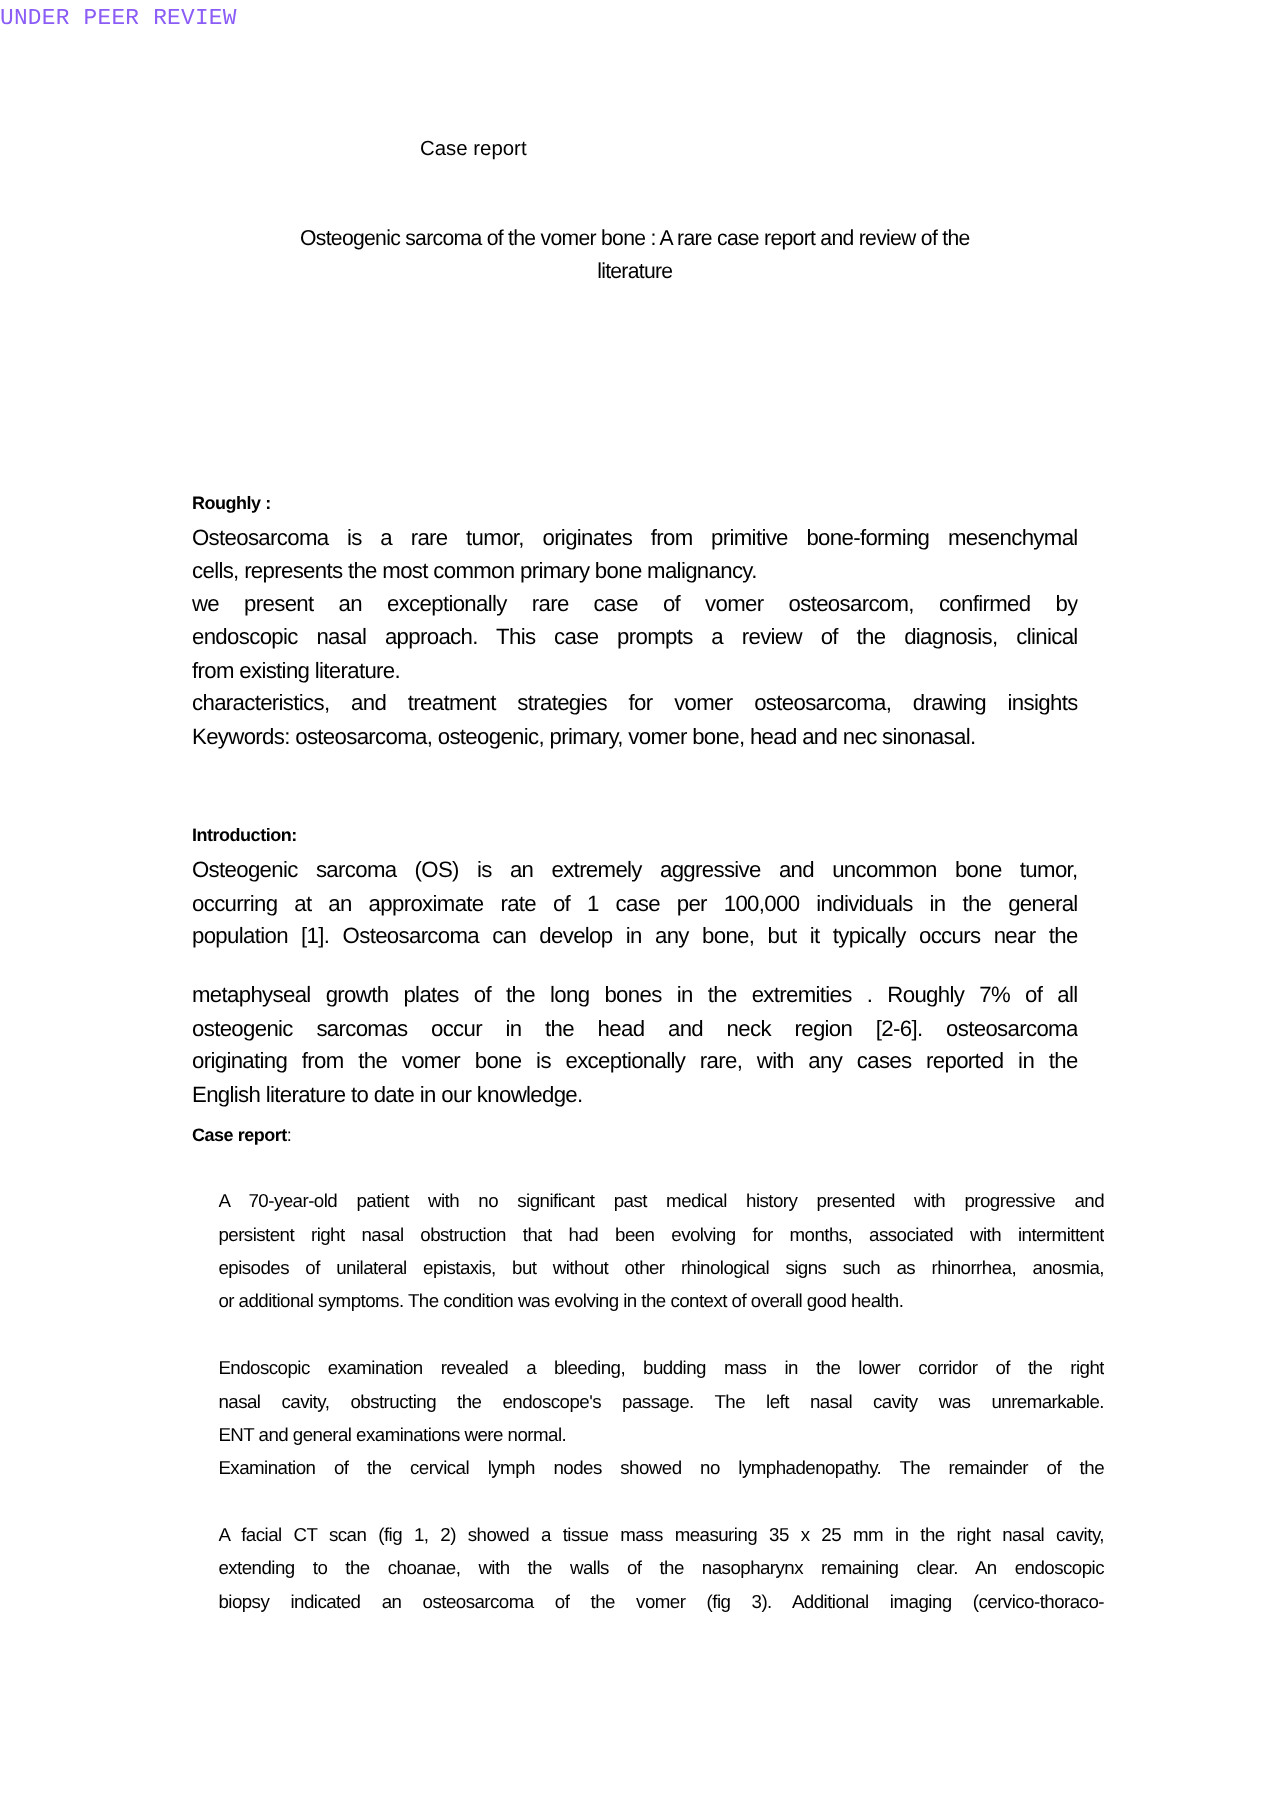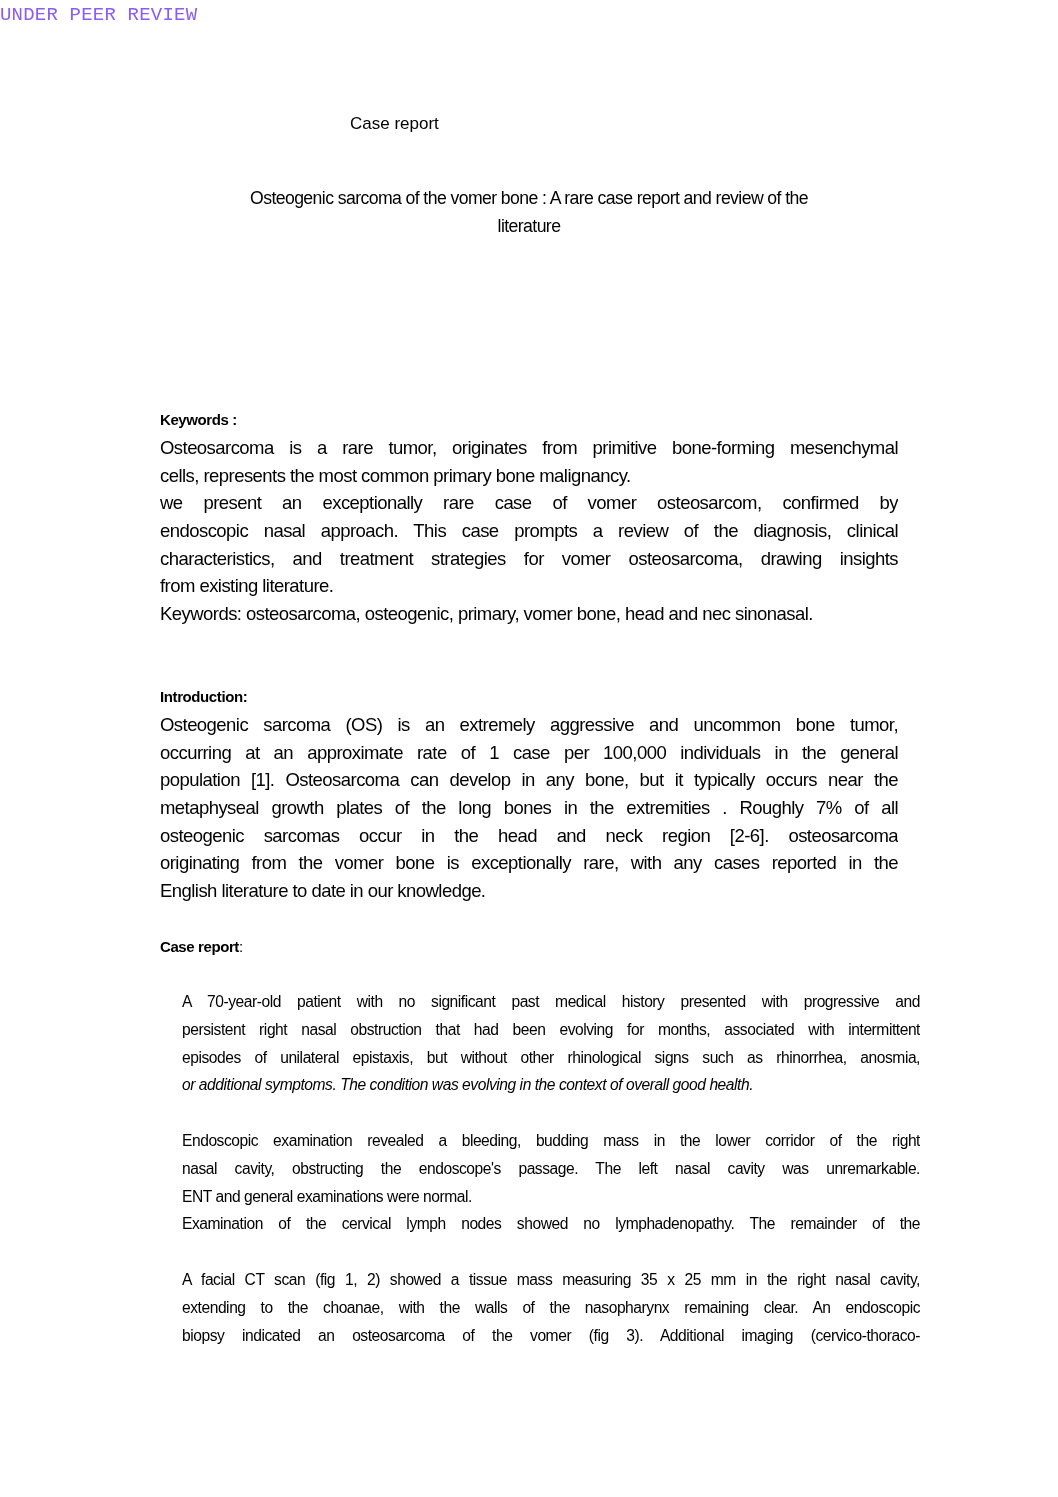--- a/index.html
+++ b/index.html
@@ -97,54 +97,54 @@
 <div class="watermark">UNDER PEER REVIEW</div>
 
 <div class="article-type">Case report</div>
 
 <div class="title">
   <span class="line">Osteogenic sarcoma of the vomer bone : A rare case report and review of the</span>
   <span class="line">literature</span>
 </div>
 
 <div class="block" style="top:411px;">
-  <div class="heading">Keywords :</div>
+  <div class="heading">Roughly :</div>
   <div class="para-lg" style="margin-top:5px;">
     <span class="line" style="white-space: nowrap; display: block; width: 738px;">Osteosarcoma is a rare tumor, originates from primitive bone-forming mesenchymal</span>
     <span class="line last" style="white-space: nowrap; display: block; width: 738px;">cells, represents  the most common primary bone malignancy.</span>
     <span class="line" style="white-space: nowrap; display: block; width: 738px;">we present an exceptionally rare case of vomer osteosarcom, confirmed by</span>
     <span class="line" style="white-space: nowrap; display: block; width: 738px;">endoscopic nasal approach. This case prompts a review of the diagnosis, clinical</span>
+    <span class="line last" style="white-space: nowrap; display: block; width: 738px;">from existing literature.</span>
     <span class="line" style="white-space: nowrap; display: block; width: 738px;">characteristics, and treatment strategies for vomer osteosarcoma, drawing insights</span>
-    <span class="line last" style="white-space: nowrap; display: block; width: 738px;">from existing literature.</span>
     <span class="line last" style="white-space: nowrap; display: block; width: 738px;">Keywords: osteosarcoma, osteogenic, primary, vomer bone, head and nec sinonasal.</span>
   </div>
 </div>
 
 <div class="block" style="top:688px;">
   <div class="heading">Introduction:</div>
   <div class="para-lg" style="margin-top:5px;">
     <span class="line" style="white-space: nowrap; display: block; width: 738px;">Osteogenic sarcoma (OS) is an extremely aggressive and uncommon bone tumor,</span>
     <span class="line" style="white-space: nowrap; display: block; width: 738px;">occurring at an approximate rate of 1 case per 100,000 individuals in the general</span>
     <span class="line" style="white-space: nowrap; display: block; width: 738px;">population [1]. Osteosarcoma can develop in any bone, but it typically occurs near the</span>
-    <span class="line" style="white-space: nowrap; display: block; width: 738px;">metaphyseal growth plates of the long bones in the extremities . Roughly 7% of all</span>
+    <span class="line" style="white-space: nowrap; display: block; width: 738px; margin-top: 21px;">metaphyseal growth plates of the long bones in the extremities . Roughly 7% of all</span>
     <span class="line" style="white-space: nowrap; display: block; width: 738px;">osteogenic sarcomas occur in the head and neck region [2-6]. osteosarcoma</span>
     <span class="line" style="white-space: nowrap; display: block; width: 738px;">originating from the vomer bone is exceptionally rare, with any cases reported in the</span>
     <span class="line last" style="white-space: nowrap; display: block; width: 738px;">English literature to date in our knowledge.</span>
   </div>
 </div>
 
 <div class="block" style="top:938px;">
   <div class="heading"><span>Case report</span><span class="colon-normal">:</span></div>
 </div>
 
 <div class="block para-sm" style="top:988px;">
   <span class="line" style="white-space: nowrap; display: block; width: 738px;">A 70-year-old patient with no significant past medical history presented with progressive and</span>
   <span class="line" style="white-space: nowrap; display: block; width: 738px;">persistent right nasal obstruction that had been evolving for months, associated with intermittent</span>
   <span class="line" style="white-space: nowrap; display: block; width: 738px;">episodes of unilateral epistaxis, but without other rhinological signs such as rhinorrhea, anosmia,</span>
-  <span class="line last" style="white-space: nowrap; display: block; width: 738px; font-style: italic;">or additional symptoms. The condition was evolving in the context of overall good health.</span>
+  <span class="line last" style="white-space: nowrap; display: block; width: 738px;">or additional symptoms. The condition was evolving in the context of overall good health.</span>
 </div>
 
 <div class="block para-sm" style="top:1127px;">
   <span class="line" style="white-space: nowrap; display: block; width: 738px;">Endoscopic examination revealed a bleeding, budding mass in the lower corridor of the right</span>
   <span class="line" style="white-space: nowrap; display: block; width: 738px;">nasal cavity, obstructing the endoscope's passage. The left nasal cavity was unremarkable.</span>
   <span class="line last" style="white-space: nowrap; display: block; width: 738px;">ENT and general examinations were normal.</span>
   <span class="line" style="white-space: nowrap; display: block; width: 738px;">Examination of the cervical lymph nodes showed no lymphadenopathy. The remainder of the</span>
 </div>
 
 <div class="block para-sm" style="top:1266px;">

